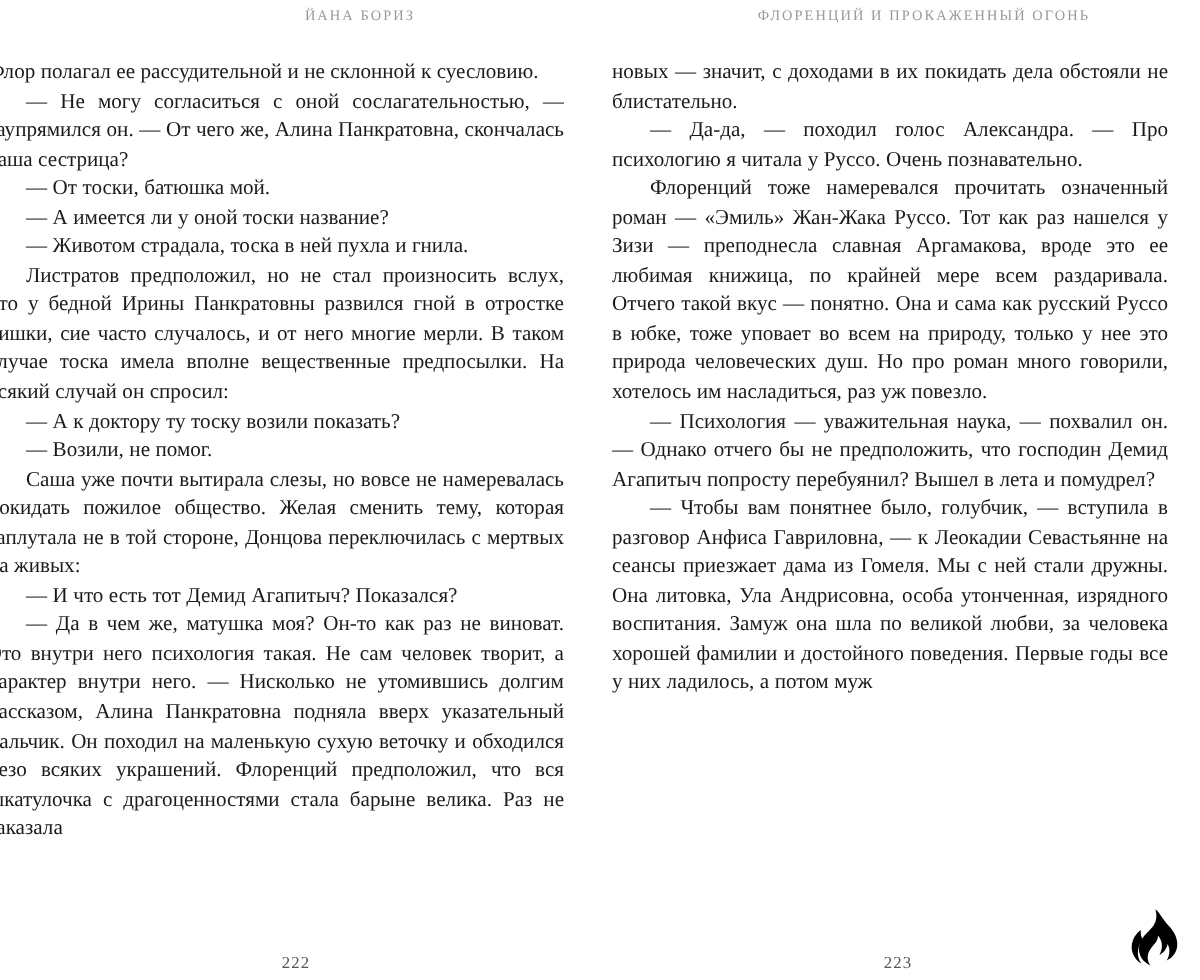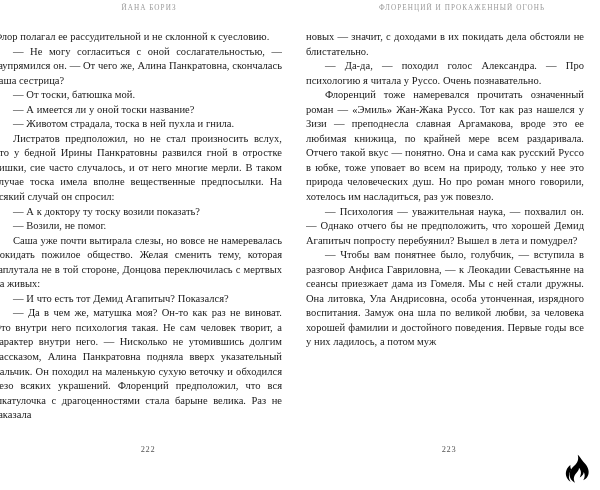--- a/index.html
+++ b/index.html
@@ -43,20 +43,21 @@
     font-variant: small-caps;
     text-transform: uppercase;
     white-space: nowrap;
     font-family: "Liberation Serif", "DejaVu Serif", serif;
   }
   .page-left .running-head {
     left: 0;
     width: 282px;
     text-align: center;
     text-indent: 16px;
+    padding-left: 31px;
   }
   .page-right .running-head {
     left: 13px;
     width: 294px;
     text-align: center;
     text-indent: -8px;
   }
   .textblock {
     position: absolute;
     top: 30px;
@@ -80,21 +81,21 @@
     hyphens: manual;
   }
   .para.cont {
     text-indent: 0;
   }
   .para.last-line-loose {
     text-align-last: left;
   }
   .folio {
     position: absolute;
-    bottom: 36px;
+    bottom: 4px;
     font-size: 8.4px;
     color: #555555;
     letter-spacing: 0.6px;
   }
   .page-left .folio {
     left: 0;
     width: 282px;
     text-align: center;
     text-indent: 14px;
   }
@@ -138,21 +139,21 @@
     <div class="folio">222</div>
   </div>
 
   <div class="page page-right">
     <div class="running-head">Флоренций и прокаженный огонь</div>
 
     <div class="textblock">
       <p class="para cont last-line-loose">новых — значит, с доходами в их покидать дела обстояли не блистательно.</p>
       <p class="para last-line-loose">— Да-да, — походил голос Александра. — Про психологию я читала у Руссо. Очень познавательно.</p>
       <p class="para last-line-loose">Флоренций тоже намеревался прочитать означенный роман — «Эмиль» Жан-Жака Руссо. Тот как раз нашелся у Зизи — преподнесла славная Аргамакова, вроде это ее любимая книжица, по крайней мере всем раздаривала. Отчего такой вкус — понятно. Она и сама как русский Руссо в юбке, тоже уповает во всем на природу, только у нее это природа человеческих душ. Но про роман много говорили, хотелось им насладиться, раз уж повезло.</p>
-      <p class="para">— Психология — уважительная наука, — похвалил он. — Однако отчего бы не предположить, что хорошей Демид Агапитыч попросту перебуянил? Вышел в лета и помудрел?</p>
+      <p class="para">— Психология — уважительная наука, — похвалил он. — Однако отчего бы не предположить, что господин Демид Агапитыч попросту перебуянил? Вышел в лета и помудрел?</p>
       <p class="para">— Чтобы вам понятнее было, голубчик, — вступила в разговор Анфиса Гавриловна, — к Леокадии Севастьянне на сеансы приезжает дама из Гомеля. Мы с ней стали дружны. Она литовка, Ула Андрисовна, особа утонченная, изрядного воспитания. Замуж она шла по великой любви, за человека хорошей фамилии и достойного поведения. Первые годы все у них ладилось, а потом муж</p>
     </div>
 
     <div class="folio">223</div>
   </div>
 
   <div class="flame">
     <svg viewBox="0 0 64 64" width="34" height="32" aria-hidden="true">
       <path fill="#000000" d="M33.5 1.5c1.6 6.2 1.1 11-1.5 15.3-1.9 3.1-4.6 5.6-7.1 8.2-3.3 3.4-6.2 7-7.4 11.7-1.7 6.6.6 13.1 5.6 17.4 1.6 1.4 3.4 2.5 5.3 3.3-2.4-3.4-3.3-7-2.4-11 .8-3.5 2.9-6.3 5.2-9 1.6-1.9 3.2-3.7 4.1-6 .5-1.3.7-2.6.6-4 2.9 3.3 4.3 7 4 11.3-.2 2.9-1.2 5.6-2.4 8.2 2.6-1.3 4.6-3.2 6.1-5.6 1-1.7 1.7-3.5 2-5.4 1.3 2.5 1.9 5 1.8 7.8-.1 3.2-1.1 6.1-2.8 8.8 3.6-1.6 6.5-4 8.4-7.4 2.4-4.3 2.9-8.9 1.7-13.7-1.1-4.5-3.5-8.3-6.4-11.8-2.4-2.9-5-5.6-7.1-8.7C37.5 6 35.9 2.7 33.5 1.5z"></path>
       <path fill="#000000" d="M18.9 21.9c-3.6 2.6-6.3 5.9-7.9 10-2 5.1-1.8 10.2.5 15.1 1.7 3.7 4.4 6.5 7.9 8.6-2.9-4.2-4.1-8.7-3.3-13.7.6-3.9 2.3-7.3 4.5-10.5-1.6-3.1-2.2-6.2-1.7-9.5z"></path>

